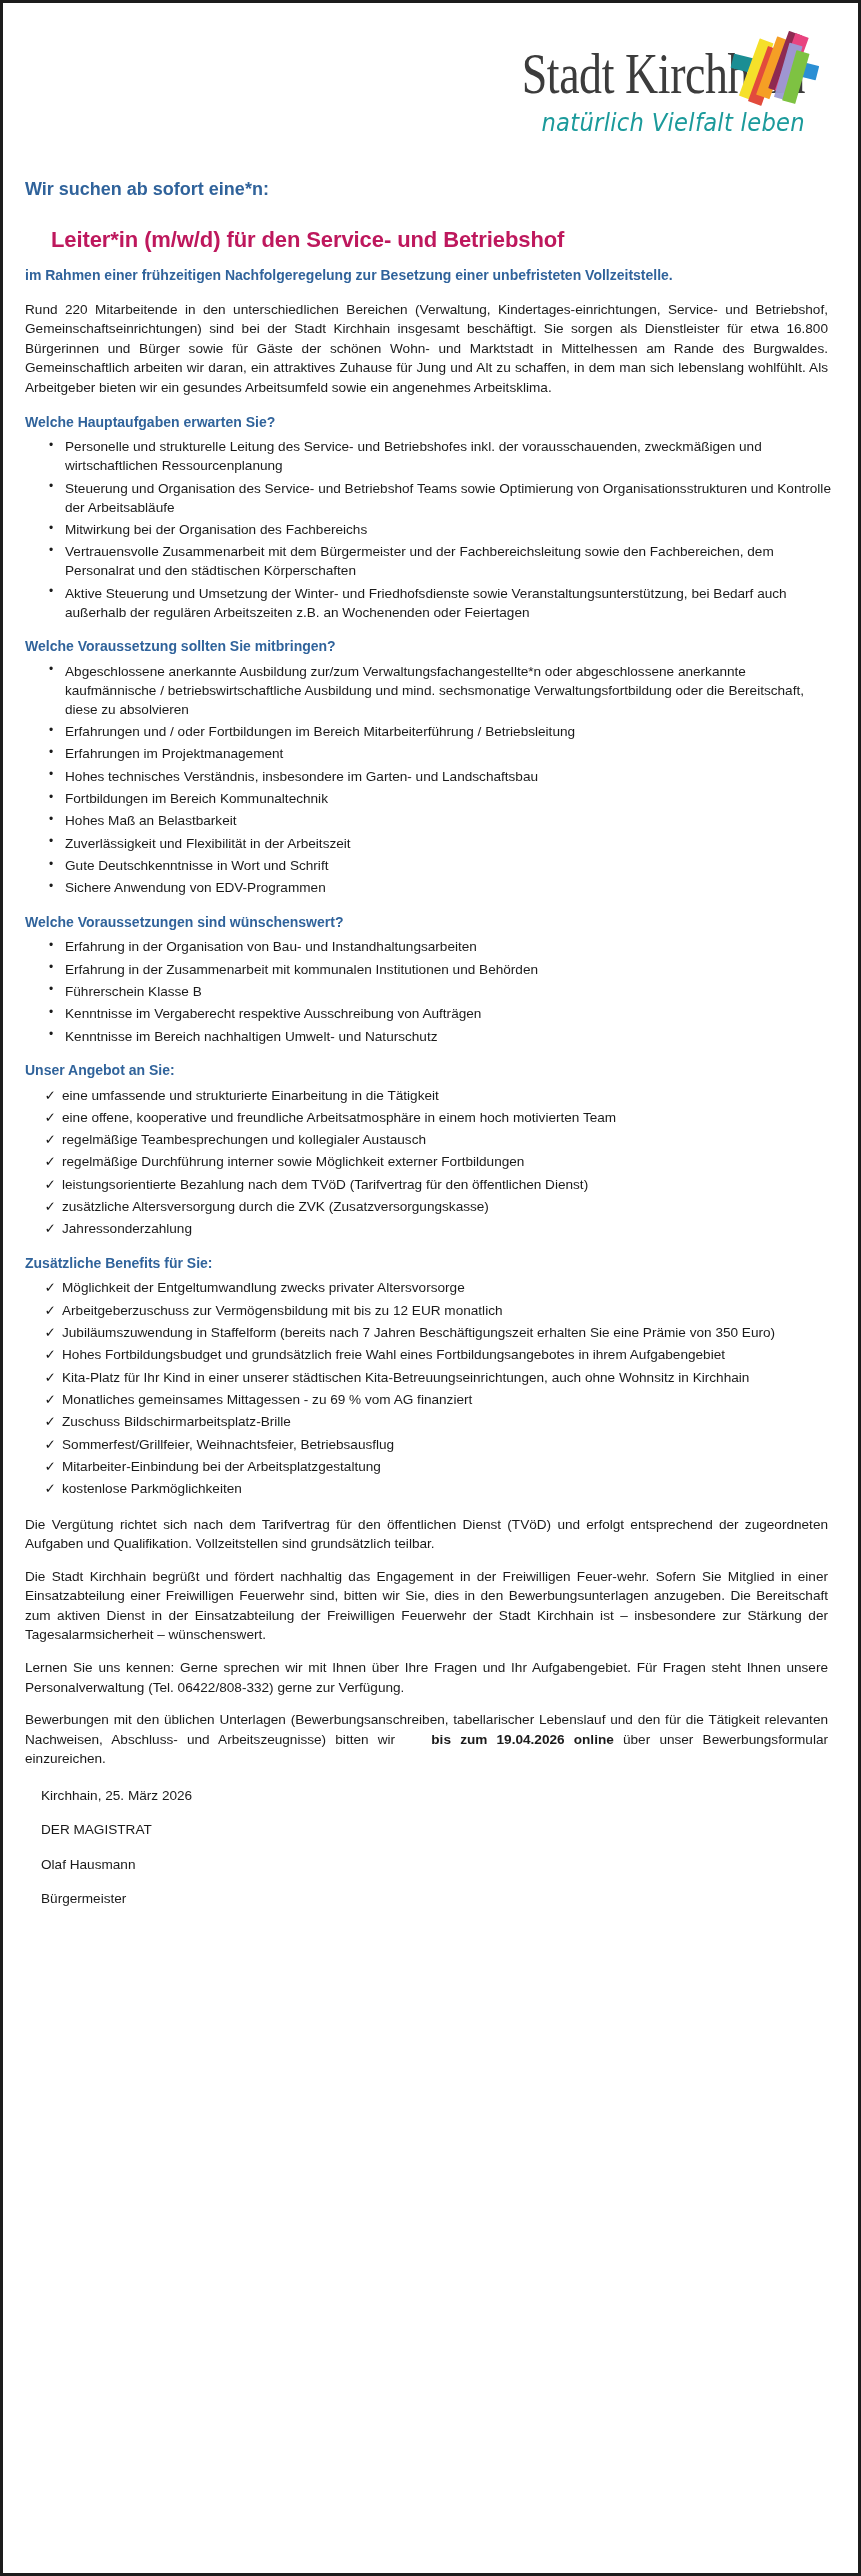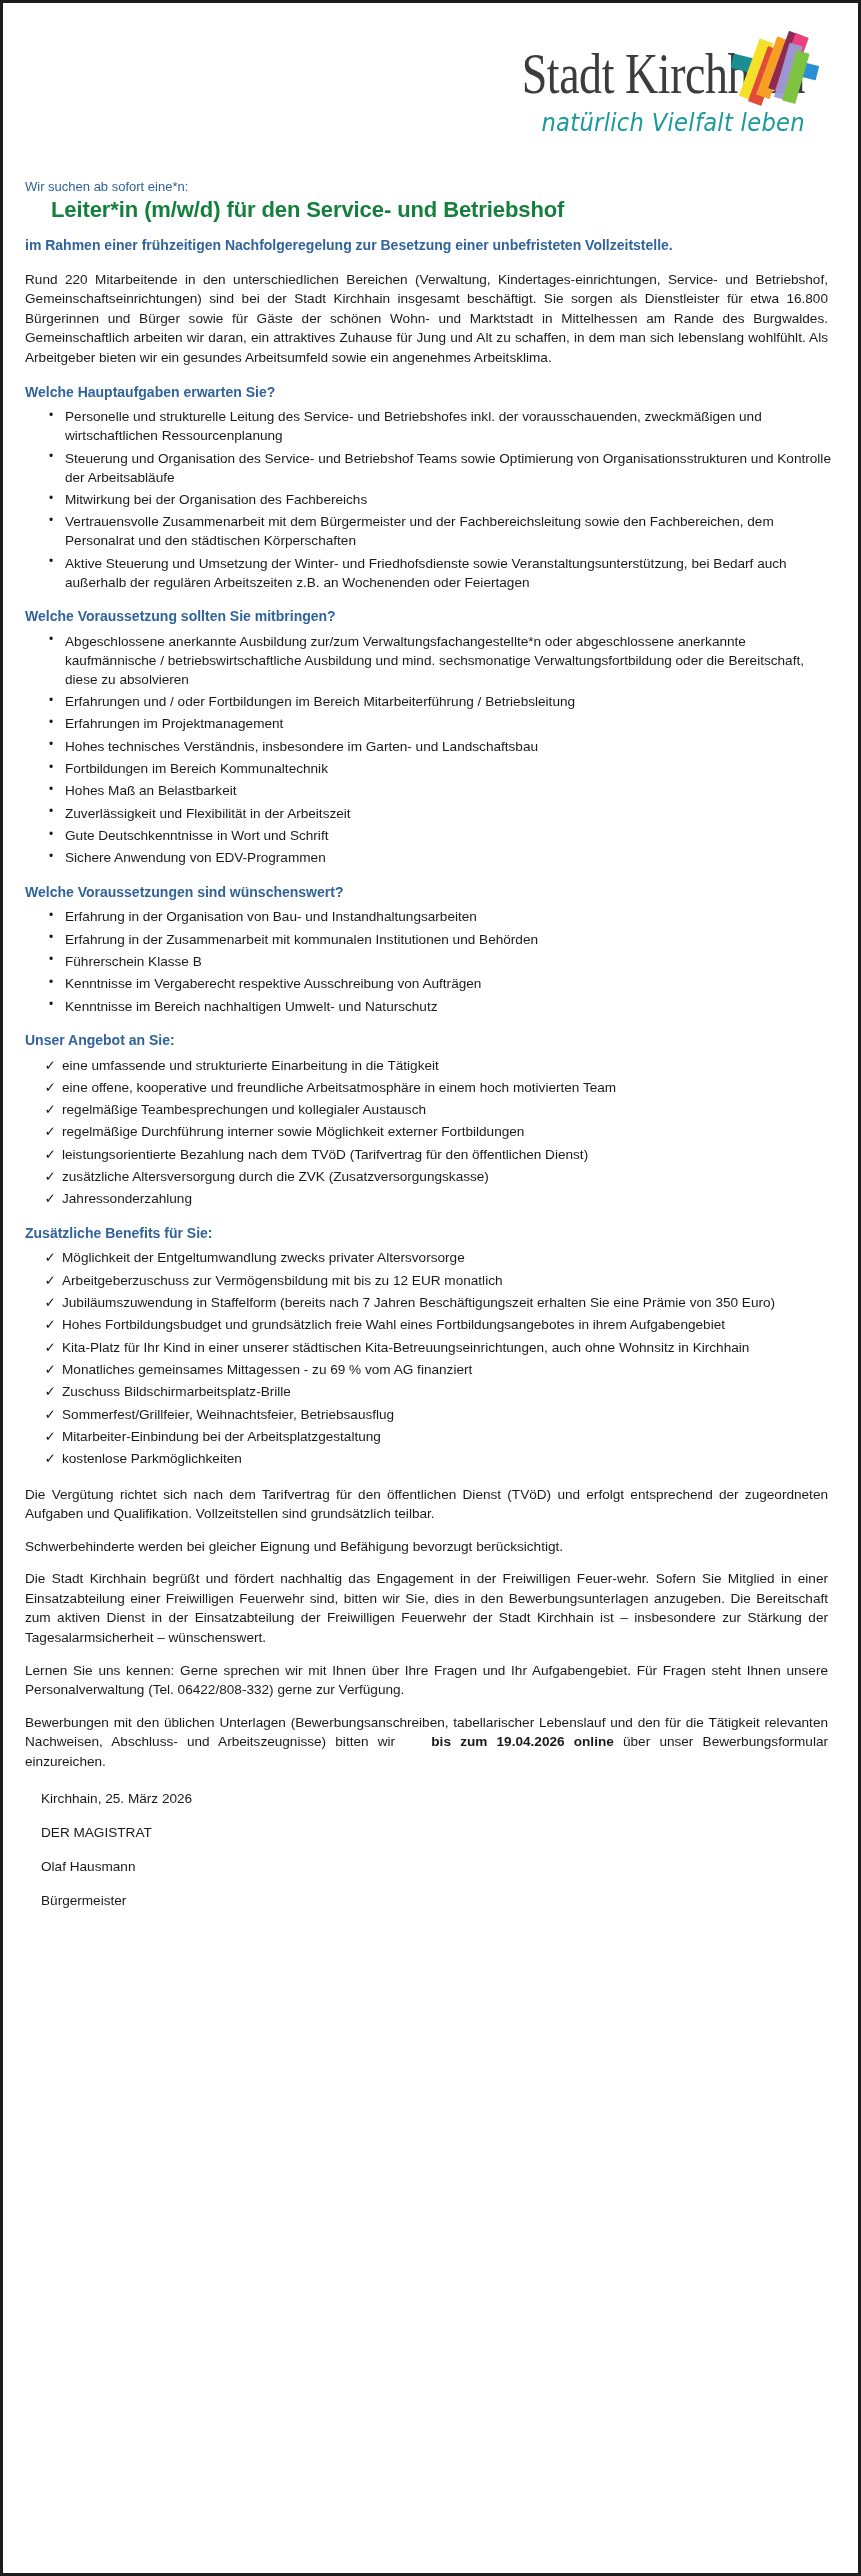--- a/index.html
+++ b/index.html
@@ -66,30 +66,30 @@
     position: absolute;
     right: 16.3px;
     top: 12px;
     width: 95px;
     height: 87px;
   }
 
   
   .eyebrow {
     color: #30639b;
-    font-weight: normal;
-    font-size: 13px;
+    font-weight: bold;
+    font-size: 18px;
     margin: 1.1px 0 0 0;
     letter-spacing: 0px;
   }
   h1.job-title {
-    color: #15803d;
+    color: #be185d;
     font-weight: bold;
     font-size: 22px;
-    margin: 4px 0 0 0;
+    margin: 28px 0 0 0;
     padding-left: 26px;
     letter-spacing: -0.1px;
     line-height: 1.12;
   }
   .subtitle {
     color: #30639b;
     font-weight: bold;
     font-size: 14px;
     line-height: 1.42;
     margin: 13px 0 0 0;
@@ -232,21 +232,20 @@
           <li>Monatliches gemeinsames Mittagessen - zu 69 % vom AG finanziert</li>
           <li>Zuschuss Bildschirmarbeitsplatz-Brille</li>
           <li>Sommerfest/Grillfeier, Weihnachtsfeier, Betriebsausflug</li>
           <li>Mitarbeiter-Einbindung bei der Arbeitsplatzgestaltung</li>
           <li>kostenlose Parkmöglichkeiten</li>
         </ul>
       </div>
 
     <div class="closing">
       <p class="body">Die Vergütung richtet sich nach dem Tarifvertrag für den öffentlichen Dienst (TVöD) und erfolgt entsprechend der zugeordneten Aufgaben und Qualifikation. Vollzeitstellen sind grundsätzlich teilbar.</p>
-      <p class="body">Schwerbehinderte werden bei gleicher Eignung und Befähigung bevorzugt berücksichtigt.</p>
       <p class="body">Die Stadt Kirchhain begrüßt und fördert nachhaltig das Engagement in der Freiwilligen Feuer-wehr. Sofern Sie Mitglied in einer Einsatzabteilung einer Freiwilligen Feuerwehr sind, bitten wir Sie, dies in den Bewerbungsunterlagen anzugeben. Die Bereitschaft zum aktiven Dienst in der Einsatzabteilung der Freiwilligen Feuerwehr der Stadt Kirchhain ist – insbesondere zur Stärkung der Tagesalarmsicherheit – wünschenswert.</p>
       <p class="body">Lernen Sie uns kennen: Gerne sprechen wir mit Ihnen über Ihre Fragen und Ihr Aufgabengebiet. Für Fragen steht Ihnen unsere Personalverwaltung (Tel. 06422/808-332) gerne zur Verfügung.</p>
       <p class="body"><span>Bewerbungen mit den üblichen Unterlagen (Bewerbungsanschreiben, tabellarischer Lebenslauf und den für die Tätigkeit relevanten Nachweisen, Abschluss- und Arbeitszeugnisse) bitten wir </span><b>bis zum 19.04.2026 online</b><span> über unser Bewerbungsformular einzureichen.</span></p>
     </div>
 
     <div class="signature">
       <div class="date">Kirchhain, 25. März 2026</div>
       <div>DER MAGISTRAT</div>
       <div>Olaf Hausmann</div>
       <div>Bürgermeister</div>

